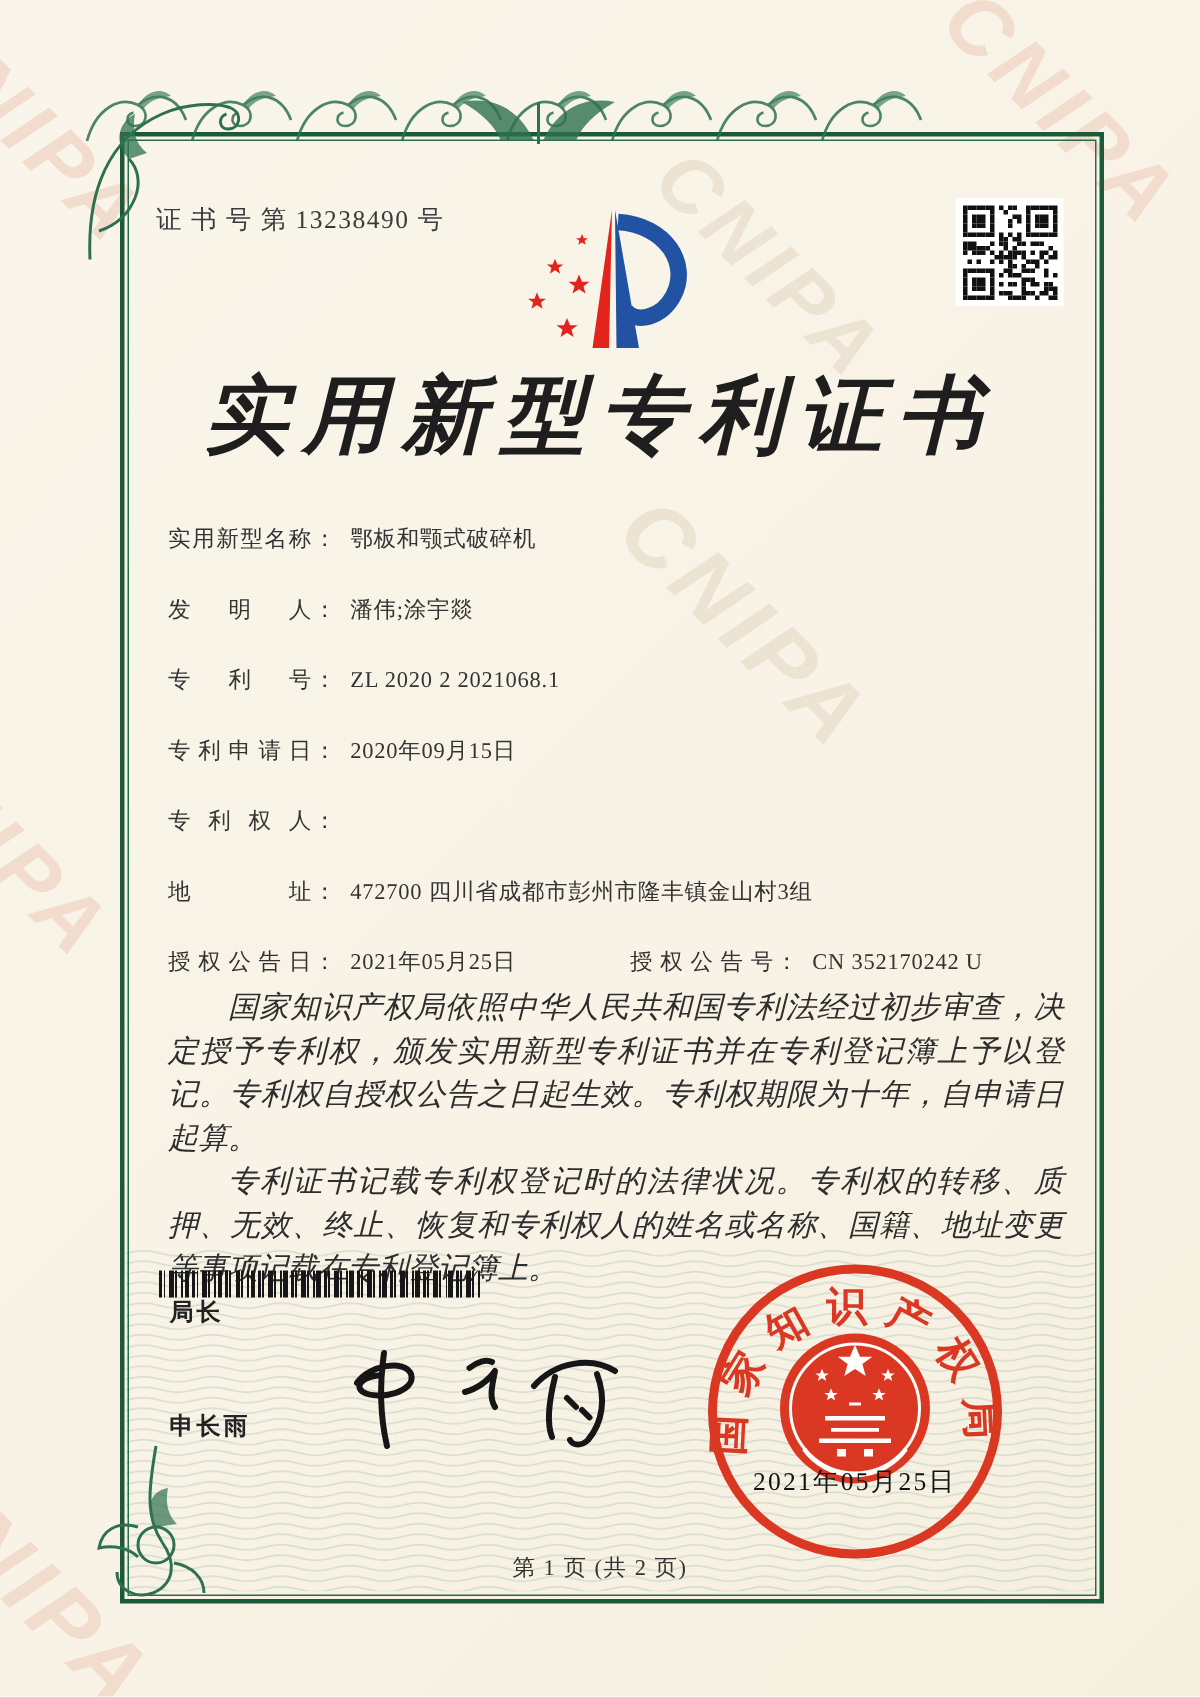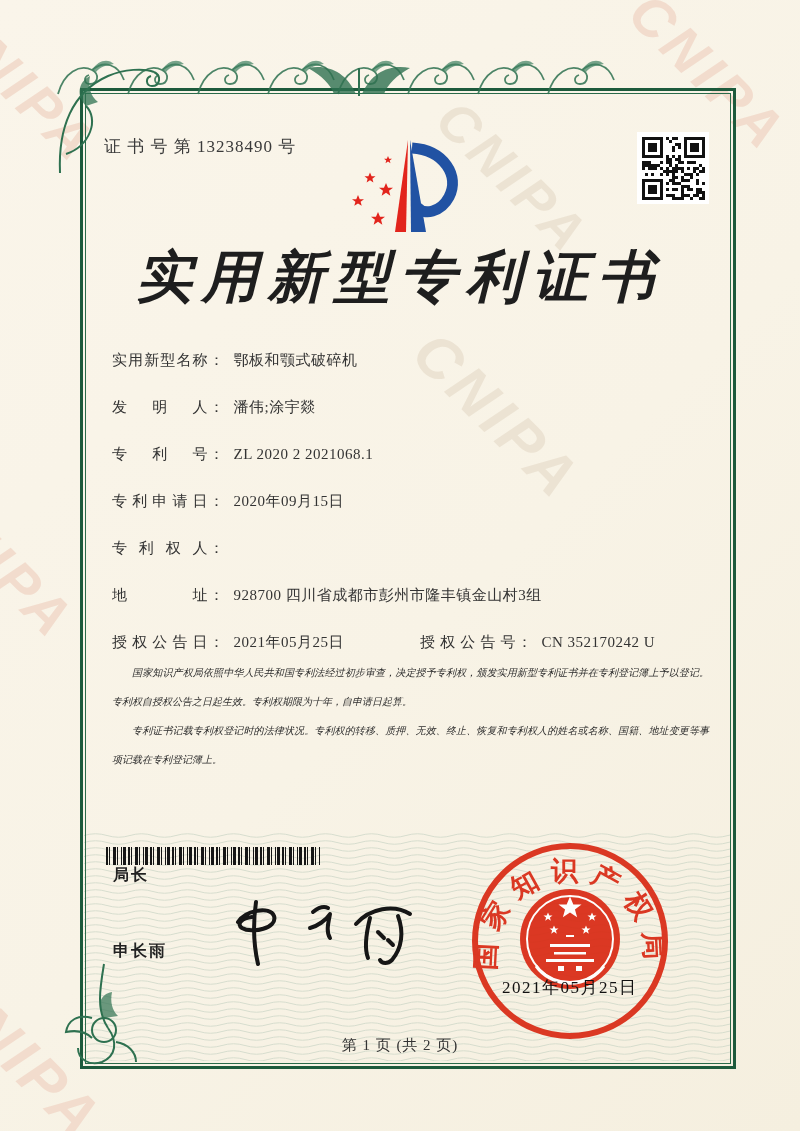--- a/index.html
+++ b/index.html
@@ -31,21 +31,21 @@
          font-size:56px; font-weight:bold; letter-spacing:10px; color:#1e1e1e;font-style:italic;}
   
   .fields{position:absolute; left:112px; top:338px; width:600px; display:flex; flex-direction:column; gap:28px;
           font-size:15px; letter-spacing:.5px; color:#333;margin-top:13px;}
   .row{position:relative; display:flex; line-height:19px; white-space:nowrap;}
   .lbl{display:inline-block; width:96px; text-align:justify; text-align-last:justify;}
   .colon{margin-left:1px;}
   .val{margin-left:9px;}
   .pair2{position:absolute; left:308px; top:0; display:flex;}
   
-  .body-text{position:absolute; left:112px; top:658px; width:597px; font-size:10px; line-height:29px;
+  .body-text{position:absolute; left:112px; top:658px; width:597px; font-size:20px; line-height:29px;
              text-align:justify; color:#2e2e2e; font-style:italic;}
   .body-text p{margin:0; text-indent:2em;}
   
   .barcode{position:absolute; left:106px; top:847px; width:214px; height:18px;
     background:repeating-linear-gradient(90deg,
       #161616 0 2px, rgba(0,0,0,0) 2px 3px,
       #161616 3px 4px, rgba(0,0,0,0) 4px 7px,
       #161616 7px 10px, rgba(0,0,0,0) 10px 11px,
       #161616 11px 12px, rgba(0,0,0,0) 12px 15px,
       #161616 15px 16px, rgba(0,0,0,0) 16px 17px,
@@ -613,21 +613,21 @@
         <span class="colon">：</span>
       <span class="val">2020年09月15日</span>
     </div>
     <div class="row">
       <span class="lbl">专利权人</span>
         <span class="colon">：</span>
     </div>
     <div class="row">
       <span class="lbl">地址</span>
         <span class="colon">：</span>
-      <span class="val">928700 四川省成都市彭州市隆丰镇金山村3组</span>
+      <span class="val">472700 四川省成都市彭州市隆丰镇金山村3组</span>
     </div>
     <div class="row">
       <span class="lbl">授权公告日</span>
         <span class="colon">：</span>
       <span class="val">2021年05月25日</span>
       <span class="pair2">
         <span class="lbl">授权公告号</span>
           <span class="colon">：</span>
         <span class="val">CN 352170242 U</span>
       </span>

